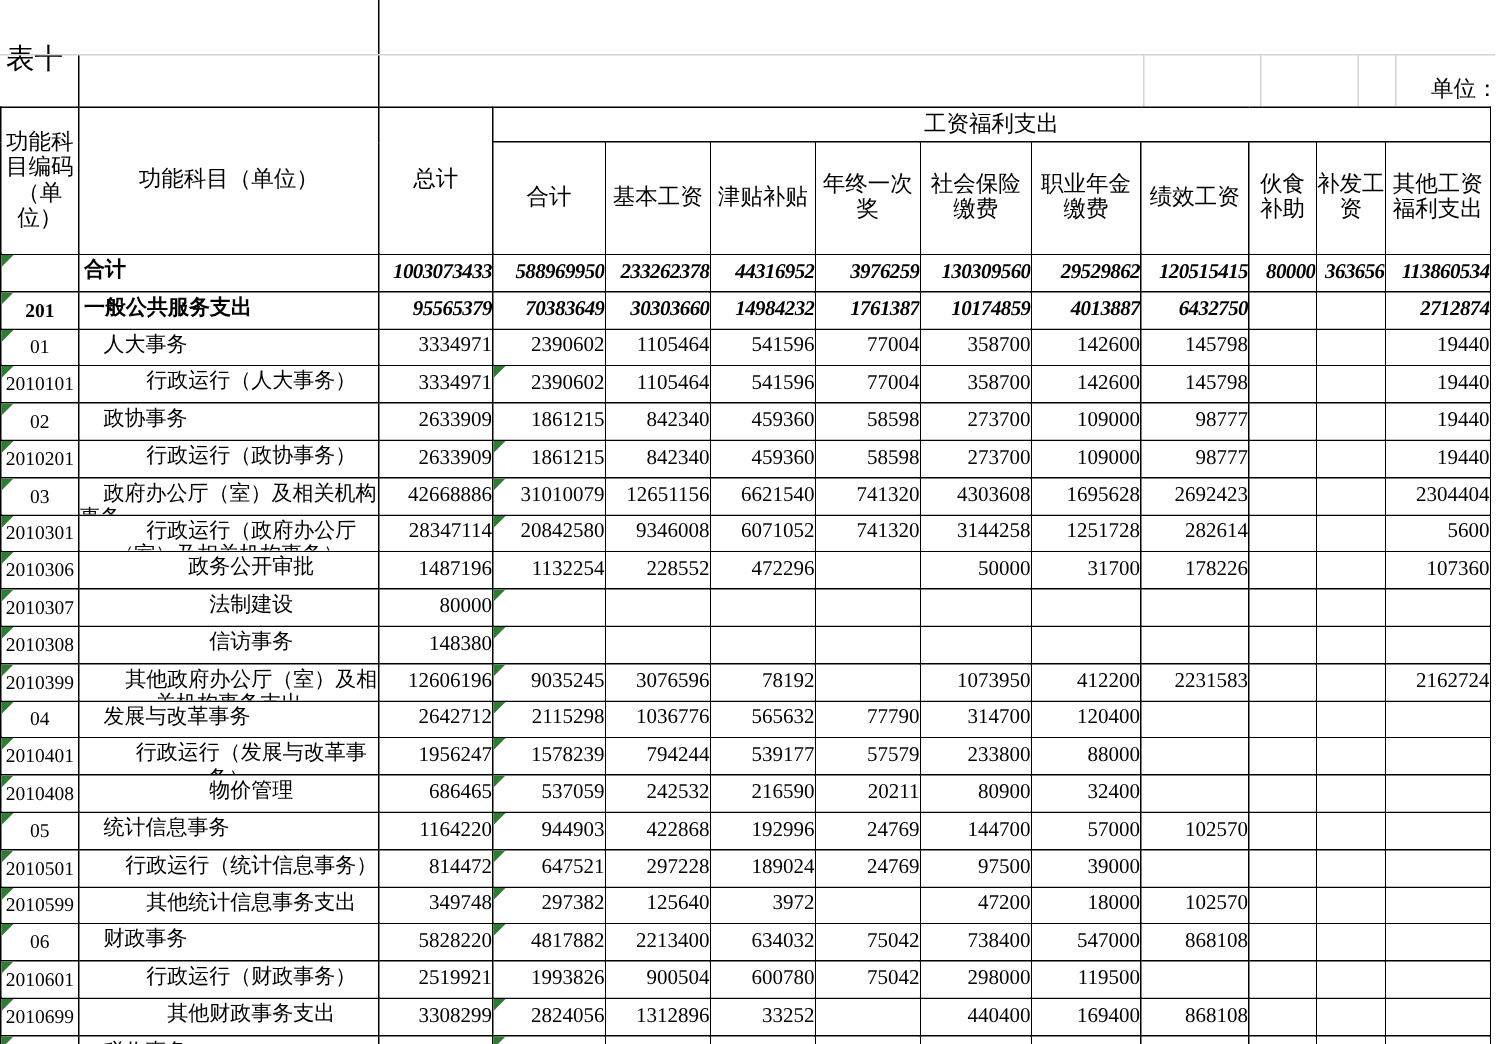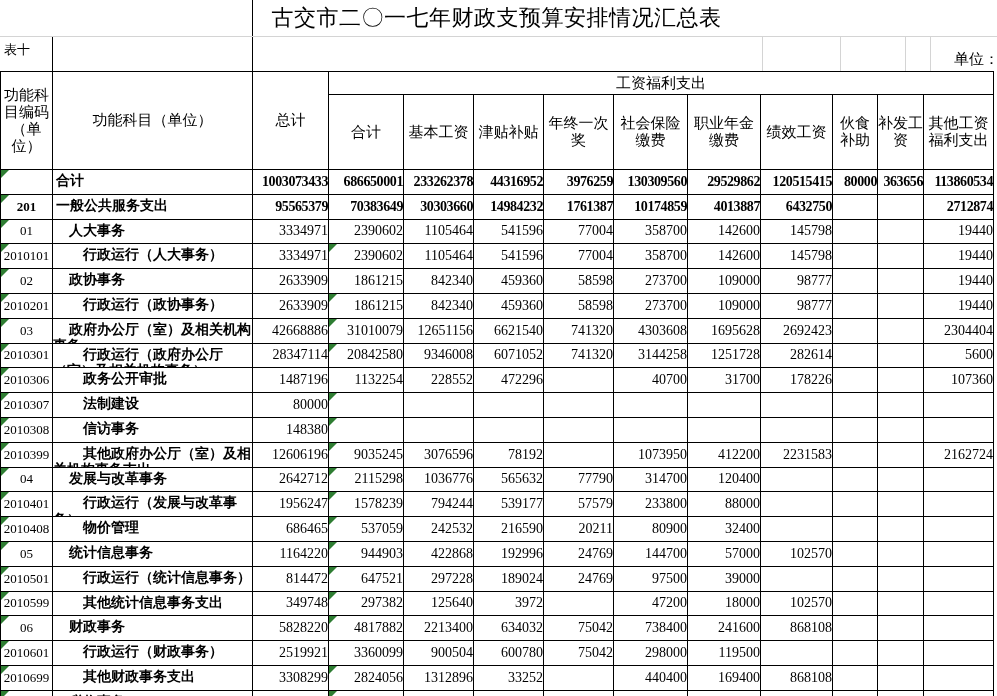--- a/index.html
+++ b/index.html
@@ -5,60 +5,59 @@
   html,body{margin:0;padding:0;background:#fff;}
   #sheet{
     position:relative;width:997px;height:696px;background:#ffffff;overflow:hidden;
     font-family:"Liberation Serif","DejaVu Serif",serif;color:#000;
   }
   
   #main-title{
     position:absolute;top:1px;left:0;width:993px;height:33px;line-height:33px;
     text-align:center;font-size:22px;letter-spacing:0.5px;white-space:nowrap;
   }
-  #sheet-label{position:absolute;top:41px;left:4px;font-size:13px;}
+  #sheet-label{position:absolute;top:26px;left:4px;font-size:19px;}
   #unit-label{position:absolute;top:50px;left:840px;width:150px;text-align:right;font-size:15px;margin-left:24px;}
   .vline{position:absolute;width:1px;background:#000;}
   .hline{position:absolute;height:1px;background:#000;}
   .vline.light,.hline.light{background:#d4d4d4;}
   
   #budget-table{
     position:absolute;top:71px;left:0;
     border-collapse:collapse;table-layout:fixed;width:993px;
   }
   #budget-table th,#budget-table td{
     border:1px solid #000;overflow:hidden;padding:0;position:relative;
     background:#fff;
   }
   #budget-table th{font-weight:normal;font-size:15px;text-align:center;line-height:17px;}
   th.big{font-size:16px;}
   #hrow1 th{height:22px;}
   #hrow2 th{height:74px;}
   tbody tr{height:23.8px;}
   td.code{font-size:13px;text-align:center;white-space:nowrap;}
-  td.name{font-size:14px;vertical-align:top;font-weight:bold;}
+  td.name{font-size:14px;vertical-align:top;}
   td.name .nm{line-height:16.5px;padding-top:3px;height:20.8px;overflow:hidden;}
   .ind0 .nm{text-indent:3px;}
   .ind1 .nm{text-indent:16px;}
-  .ind2 .nm{text-indent:30px;}
+  .ind2 .nm{text-indent:30px;text-align:center;}
   td.num{font-size:14px;text-align:right;padding-right:3px;white-space:nowrap;}
   tr.bold-row td{font-weight:bold;}
-  tr.bold-row td.num{letter-spacing:-0.4px;}
+  tr.bold-row td.num{letter-spacing:-0.4px;font-style:italic;}
   .tri{
     position:absolute;top:0;left:0;width:0;height:0;
     border-top:8px solid var(--tri,#2e7d32);border-right:8px solid transparent;
     pointer-events:none;
   }
 </style>
 </head>
 <body>
 
 <div id="sheet">
 
-  <div id="main-title">古交市二〇一七年财政支预算安排情况汇总表</div>
   <div id="sheet-label">表十</div>
   <div id="unit-label">单位：元</div>
 
   <div class="vline" style="left:252px;top:0;height:71px;"></div>
   <div class="vline" style="left:52px;top:36px;height:35px;"></div>
   <div class="hline light" style="left:0;top:36px;width:997px;"></div>
   <div class="vline light" style="left:762px;top:36px;height:35px;"></div>
   <div class="vline light" style="left:840px;top:36px;height:35px;"></div>
   <div class="vline light" style="left:905px;top:36px;height:35px;"></div>
   <div class="vline light" style="left:930px;top:36px;height:35px;"></div>
@@ -99,21 +98,21 @@
           <th>其他工资福利支出</th>
         </tr>
     </thead>
     <tbody id="tbody">
         <tr class="bold-row">
           <td class="code"><span class="tri"></span><span></span></td>
           <td class="name ind0">
             <div class="nm">合计</div>
           </td>
           <td class="num"><span>1003073433</span></td>
-          <td class="num"><span>686650001</span></td>
+          <td class="num"><span>588969950</span></td>
           <td class="num"><span>233262378</span></td>
           <td class="num"><span>44316952</span></td>
           <td class="num"><span>3976259</span></td>
           <td class="num"><span>130309560</span></td>
           <td class="num"><span>29529862</span></td>
           <td class="num"><span>120515415</span></td>
           <td class="num"><span>80000</span></td>
           <td class="num"><span>363656</span></td>
           <td class="num"><span>113860534</span></td>
         </tr>
@@ -239,21 +238,21 @@
         <tr>
           <td class="code"><span class="tri"></span><span>2010306</span></td>
           <td class="name ind2">
             <div class="nm">政务公开审批</div>
           </td>
           <td class="num"><span>1487196</span></td>
           <td class="num"><span>1132254</span></td>
           <td class="num"><span>228552</span></td>
           <td class="num"><span>472296</span></td>
           <td class="num"><span></span></td>
-          <td class="num"><span>40700</span></td>
+          <td class="num"><span>50000</span></td>
           <td class="num"><span>31700</span></td>
           <td class="num"><span>178226</span></td>
           <td class="num"><span></span></td>
           <td class="num"><span></span></td>
           <td class="num"><span>107360</span></td>
         </tr>
         <tr>
           <td class="code"><span class="tri"></span><span>2010307</span></td>
           <td class="name ind2">
             <div class="nm">法制建设</div>
@@ -410,33 +409,33 @@
           <td class="code"><span class="tri"></span><span>06</span></td>
           <td class="name ind1">
             <div class="nm">财政事务</div>
           </td>
           <td class="num"><span>5828220</span></td>
           <td class="num"><span class="tri"></span><span>4817882</span></td>
           <td class="num"><span>2213400</span></td>
           <td class="num"><span>634032</span></td>
           <td class="num"><span>75042</span></td>
           <td class="num"><span>738400</span></td>
-          <td class="num"><span>241600</span></td>
+          <td class="num"><span>547000</span></td>
           <td class="num"><span>868108</span></td>
           <td class="num"><span></span></td>
           <td class="num"><span></span></td>
           <td class="num"><span></span></td>
         </tr>
         <tr>
           <td class="code"><span class="tri"></span><span>2010601</span></td>
           <td class="name ind2">
             <div class="nm">行政运行（财政事务）</div>
           </td>
           <td class="num"><span>2519921</span></td>
-          <td class="num"><span>3360099</span></td>
+          <td class="num"><span>1993826</span></td>
           <td class="num"><span>900504</span></td>
           <td class="num"><span>600780</span></td>
           <td class="num"><span>75042</span></td>
           <td class="num"><span>298000</span></td>
           <td class="num"><span>119500</span></td>
           <td class="num"><span></span></td>
           <td class="num"><span></span></td>
           <td class="num"><span></span></td>
           <td class="num"><span></span></td>
         </tr>

